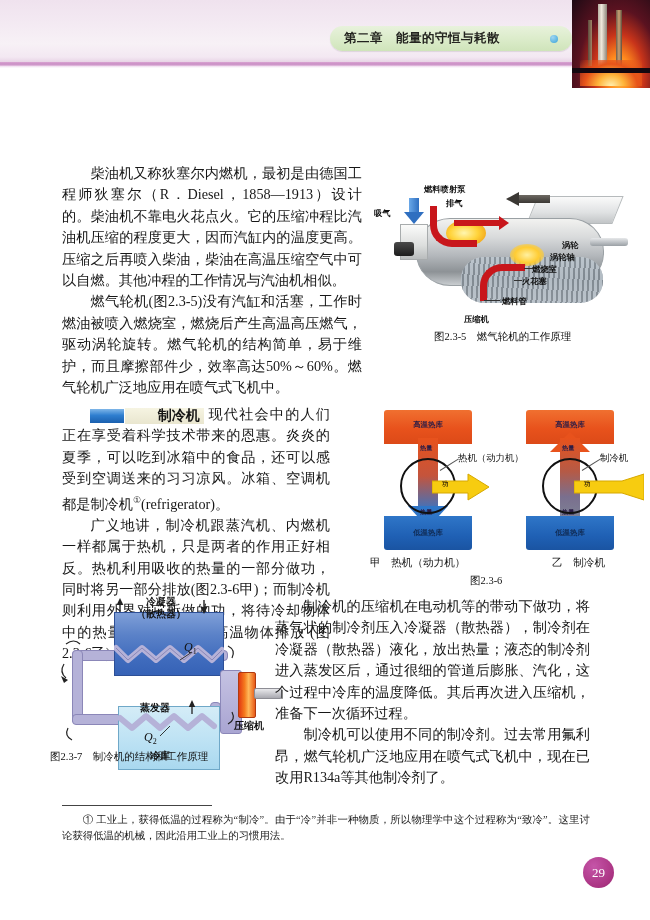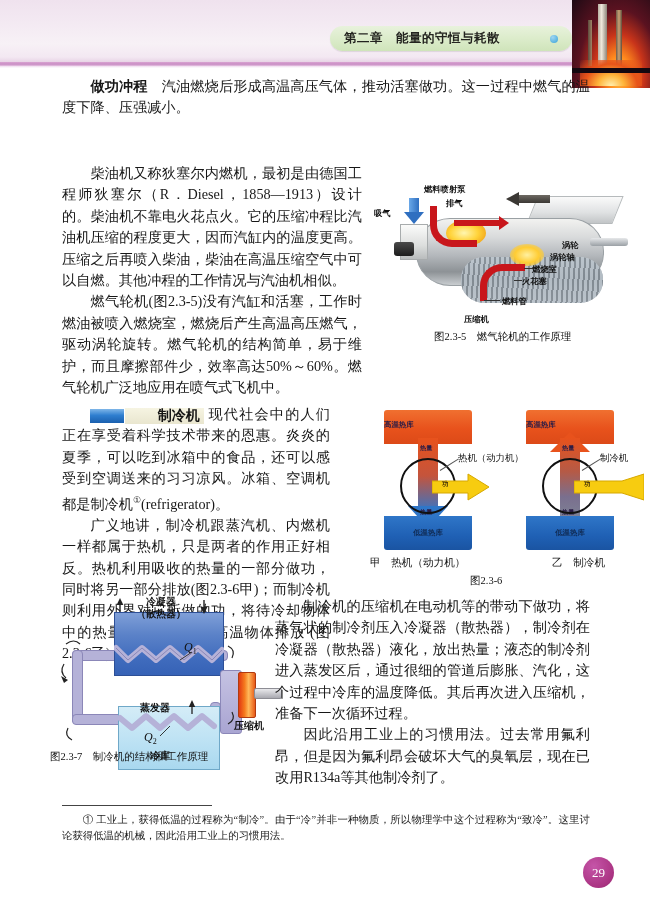--- a/index.html
+++ b/index.html
@@ -169,21 +169,21 @@
 
   
   .fig-he{position:absolute;left:362px;top:404px;width:282px;height:186px;}
   .he-unit{position:absolute;top:6px;width:116px;height:140px;}
   .he-hot{
     position:absolute;left:14px;top:0;width:88px;height:34px;
     background:linear-gradient(180deg,#f07030 0%,#e8521c 55%,#dc4a18 100%);
     border-radius:3px 3px 0 0;
   }
   .he-hot .lbl{
-    position:absolute;left:0;right:0;top:10px;font-size:7.4px;
+    position:absolute;left:0;right:0;top:10px;text-align:center;font-size:7.4px;
     font-weight:bold;color:#2a1c46;font-family:"Liberation Sans",sans-serif;
   }
   .he-cold{
     position:absolute;left:14px;top:106px;width:88px;height:34px;
     background:linear-gradient(180deg,#2f76c8 0%,#1f60b4 60%,#1a54a2 100%);
     border-radius:0 0 3px 3px;
   }
   .he-cold .lbl{
     position:absolute;left:0;right:0;top:12px;text-align:center;font-size:7.4px;
     font-weight:bold;color:#102a52;font-family:"Liberation Sans",sans-serif;
@@ -300,23 +300,20 @@
     <div class="glow"></div>
     <div class="stripe"></div>
   </div>
 
   <div class="chapter-pill">
     <span class="t">第二章　能量的守恒与耗散</span>
     <span class="chapter-dot"></span>
   </div>
 
   <div class="col full">
-    <p class="para">
-      <span class="term">做功冲程</span><span>　汽油燃烧后形成高温高压气体，推动活塞做功。这一过程中燃气的温度下降、压强减小。</span>
-    </p>
   </div>
 
   <div class="col leftcol">
     <p class="para">柴油机又称狄塞尔内燃机，最初是由德国工程师狄塞尔（R．Diesel，1858—1913）设计的。柴油机不靠电火花点火。它的压缩冲程比汽油机压缩的程度更大，因而汽缸内的温度更高。压缩之后再喷入柴油，柴油在高温压缩空气中可以自燃。其他冲程的工作情况与汽油机相似。</p>
     <p class="para">燃气轮机(图2.3-5)没有汽缸和活塞，工作时燃油被喷入燃烧室，燃烧后产生高温高压燃气，驱动涡轮旋转。燃气轮机的结构简单，易于维护，而且摩擦部件少，效率高达50%～60%。燃气轮机广泛地应用在喷气式飞机中。</p>
   </div>
 
   <div class="fig-turbine">
     <div class="turbine-img">
       <div class="tb-top"></div>
@@ -479,21 +476,21 @@
       <span>Q</span><sub>2</sub>
     </div>
     <div class="rlabel" style="left:98px;top:152px;">冷库</div>
     <div class="rlabel" style="left:182px;top:122px;">压缩机</div>
 
     <div class="fig-cap" style="left:-2px;top:152px;">图2.3-7　制冷机的结构和工作原理</div>
   </div>
 
   <div class="col rightcol">
     <p class="para">制冷机的压缩机在电动机等的带动下做功，将蒸气状的制冷剂压入冷凝器（散热器），制冷剂在冷凝器（散热器）液化，放出热量；液态的制冷剂进入蒸发区后，通过很细的管道后膨胀、汽化，这个过程中冷库的温度降低。其后再次进入压缩机，准备下一次循环过程。</p>
-    <p class="para">因此沿用工业上的习惯用法。过去常用氟利昂，但是因为氟利昂会破坏大气的臭氧层，现在已改用R134a等其他制冷剂了。</p>
+    <p class="para">制冷机可以使用不同的制冷剂。过去常用氟利昂，燃气轮机广泛地应用在喷气式飞机中，现在已改用R134a等其他制冷剂了。</p>
   </div>
 
   <div class="fn-rule"></div>
   <div class="footnote">① 工业上，获得低温的过程称为“制冷”。由于“冷”并非一种物质，所以物理学中这个过程称为“致冷”。这里讨论获得低温的机械，因此沿用工业上的习惯用法。</div>
 
   <div class="pageno">29</div>
 
 </div>
 
 </body></html>

